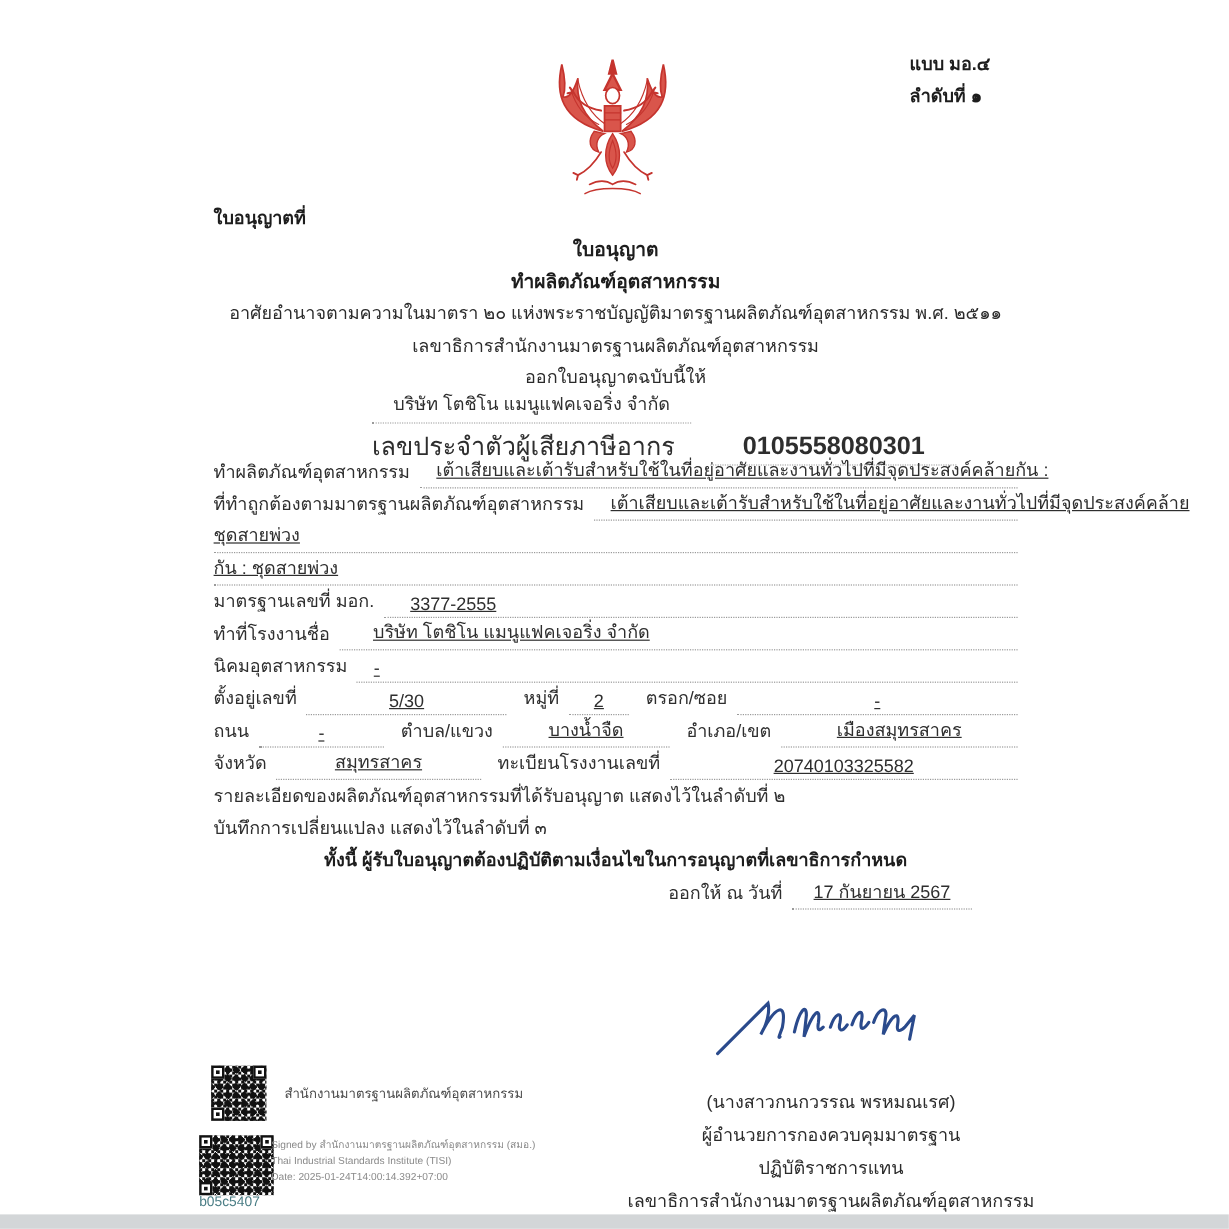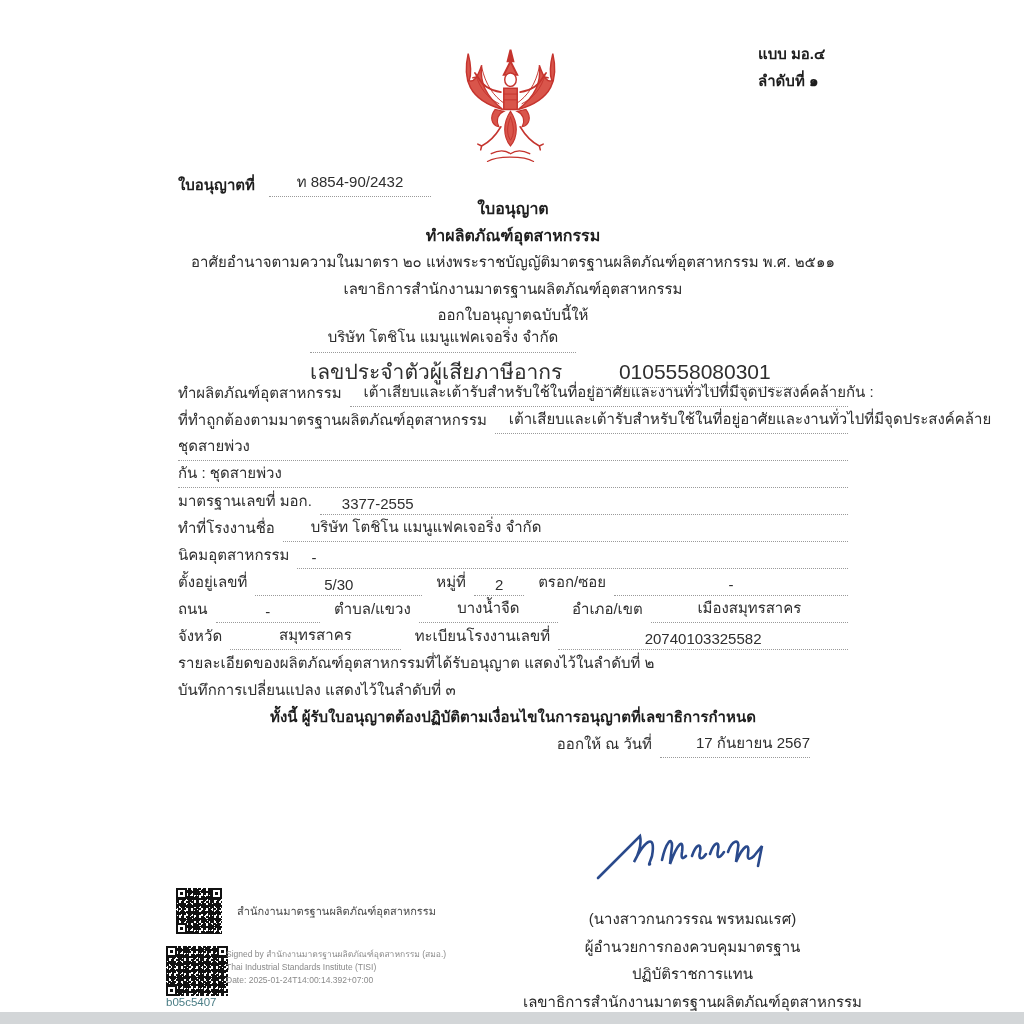--- a/index.html
+++ b/index.html
@@ -21,31 +21,31 @@
   .license-line .lbl{font-weight:bold;color:#1d1d1d;}
   .license-line .val{margin-left:14px;min-width:150px;text-align:center;border-bottom:1px dotted #9a9a9a;padding:0 6px 2px;}
 
   
   .titles{left:178px;width:670px;top:196px;}
   .titles .t{font-size:15px;line-height:26.5px;text-align:center;color:#2b2b2b;}
   .titles .big{font-weight:bold;font-size:16px;color:#1d1d1d;}
   .company-line{left:178px;width:530px;top:325px;text-align:center;font-size:15px;}
   .company-line span{display:inline-block;border-bottom:1px dotted #9a9a9a;padding:0 18px 3px;}
   .tax-line{left:310px;top:355px;font-size:21px;display:flex;align-items:flex-end;}
-  .tax-line .val{margin-left:30px;min-width:185px;text-align:center;border-bottom:1px dotted #9a9a9a;padding:0 10px 3px;}
+  .tax-line .val{margin-left:30px;min-width:185px;text-align:center;border-bottom:1px dotted #9a9a9a;padding:0 10px 3px;font-weight:bold;}
 
   
   .fields{left:178px;width:670px;top:380px;font-size:15px;}
   .row{display:flex;align-items:flex-end;height:27px;white-space:nowrap;}
   .row .lbl{padding-bottom:2px;}
-  .row .fill{flex:1;border-bottom:1px dotted #9a9a9a;text-align:center;padding-bottom:2px;margin-left:8px;min-width:0;}
+  .row .fill{flex:1;border-bottom:1px dotted #9a9a9a;text-align:center;padding-bottom:2px;margin-left:8px;min-width:0;text-decoration:underline;}
   .row .fill.left{text-align:left;padding-left:14px;}
   .row.center-bold{justify-content:center;font-weight:bold;color:#1d1d1d;}
   .row.issued{justify-content:flex-end;margin-right:38px;}
-  .row.issued .fill{flex:0 0 150px;text-align:right;}
+  .row.issued .fill{flex:0 0 150px;}
   .row .lbl.gap{margin-left:14px;}
 
   
   .sig-block{left:520px;top:885px;width:345px;text-align:center;font-size:15px;line-height:27.5px;color:#2b2b2b;margin-top:20px;}
   .sig-svg{left:592px;top:822px;width:185px;height:62px;}
 
   
   .qr{background:
       repeating-conic-gradient(from 45deg,#111 0% 25%,transparent 0% 50%) 0 0/7px 7px,
       repeating-conic-gradient(#111 0% 25%,#fff 0% 50%) 0 0/5px 5px;
@@ -99,21 +99,20 @@
       <path d="M70,84 C76,94 82,100 90,104 M90,104 l4,-2 m-4,2 l1,4" stroke-width="1.6"></path>
 
       <path d="M40,112 C48,108 54,108 60,112 C66,108 72,108 80,112" stroke-width="1.4"></path>
       <path d="M36,120 C46,114 74,114 84,120" stroke-width="1.2"></path>
     </g>
   </svg>
 </div>
 
 <div class="abs license-line">
   <span class="lbl">ใบอนุญาตที่</span>
-  <span class="val">ท 8854-90/2432</span>
 </div>
 
 <div class="abs titles">
   <div class="t big">ใบอนุญาต</div>
   <div class="t big">ทำผลิตภัณฑ์อุตสาหกรรม</div>
   <div class="t">อาศัยอำนาจตามความในมาตรา ๒๐ แห่งพระราชบัญญัติมาตรฐานผลิตภัณฑ์อุตสาหกรรม พ.ศ. ๒๕๑๑</div>
   <div class="t">เลขาธิการสำนักงานมาตรฐานผลิตภัณฑ์อุตสาหกรรม</div>
   <div class="t">ออกใบอนุญาตฉบับนี้ให้</div>
 </div>
 <div class="abs company-line">

